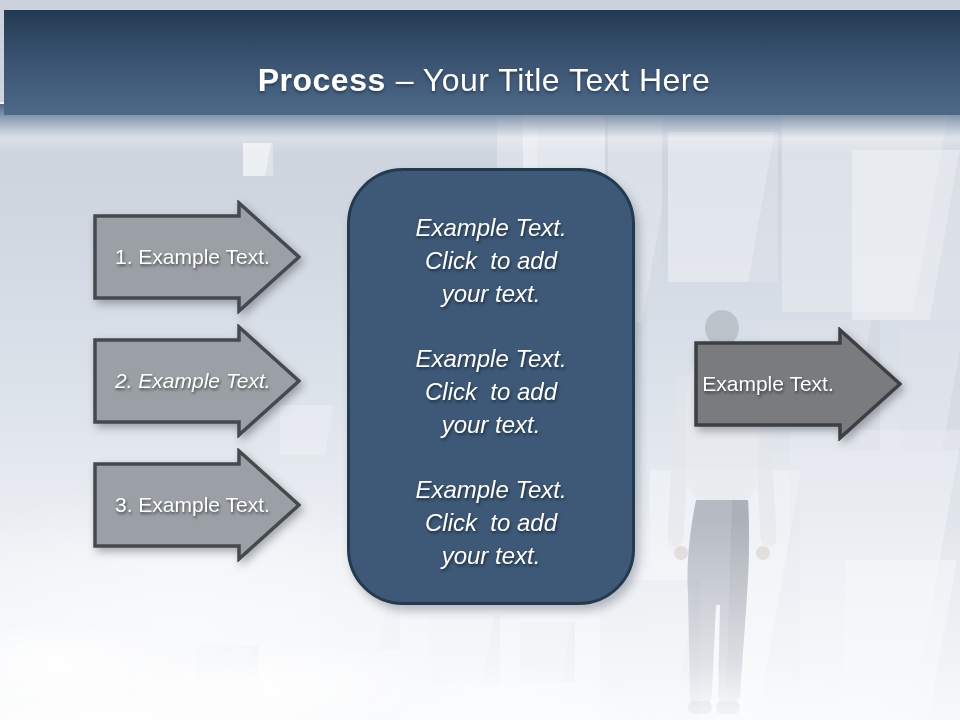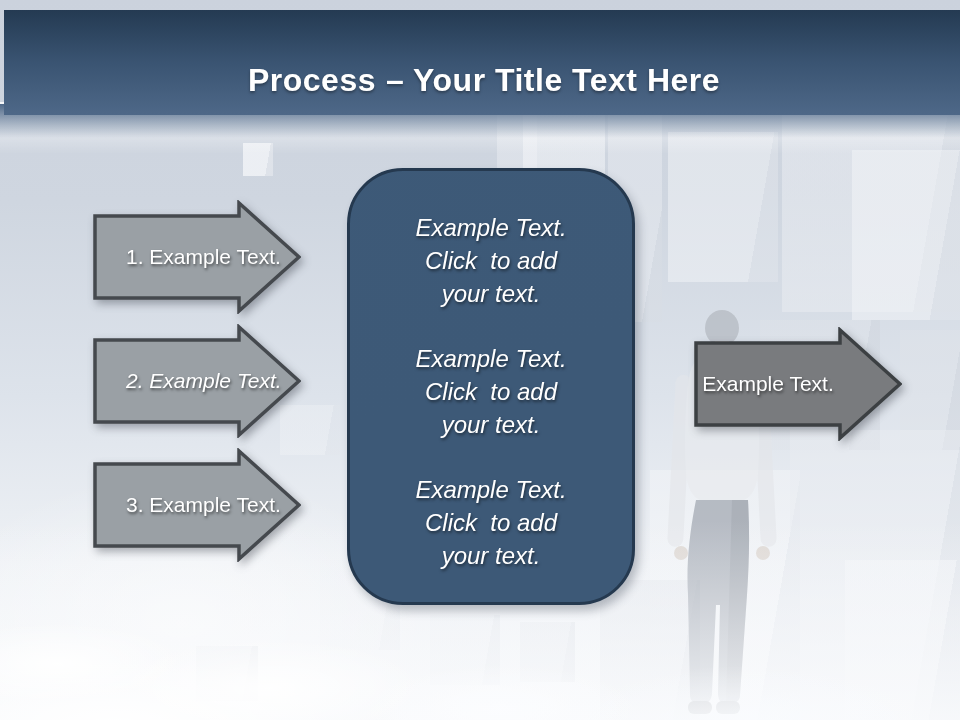--- a/index.html
+++ b/index.html
@@ -41,29 +41,29 @@
   .header-glow{
     position:absolute;left:0;top:102px;width:960px;height:52px;
     background:linear-gradient(180deg,rgba(255,255,255,.85),rgba(255,255,255,0));
   }
   .title{
     margin-top:50px;display:flex;gap:10px;align-items:baseline;
     color:#fff;font-size:32px;line-height:40px;letter-spacing:.5px;
     text-shadow:0 2px 3px rgba(0,0,0,.35);
   }
   .title .em{font-weight:700;}
-  .title .rest{font-weight:700;}
+  .title .rest{font-weight:400;}
   
   .arrow-wrap{position:absolute;width:208px;height:114px;filter:drop-shadow(3px 4px 4px rgba(40,45,55,.38));}
   .arrow-wrap svg{position:absolute;left:0;top:0;}
   .arrow-light polygon{fill:var(--arrow-light-fill);stroke:var(--arrow-light-border);stroke-width:3.5;}
   .arrow-dark  polygon{fill:var(--arrow-dark-fill); stroke:var(--arrow-dark-border); stroke-width:3.5;}
   .arrow-label{
     position:absolute;left:0;top:0;height:114px;width:150px;
-    display:flex;align-items:center;box-sizing:border-box;padding-left:33px;
+    display:flex;align-items:center;box-sizing:border-box;padding-left:22px;
     color:#fff;font-size:21px;white-space:nowrap;
     text-shadow:1px 2px 3px rgba(0,0,0,.55);
   }
   .arrow-label.centered{justify-content:center;padding-left:0;width:148px;}
   
   .panel{
     position:absolute;left:347px;top:168px;width:288px;height:437px;
     box-sizing:border-box;border:3px solid var(--panel-border);border-radius:56px;
     background:linear-gradient(160deg,#40608010 0%,rgba(255,255,255,0) 50%),var(--panel-fill);
     box-shadow:4px 6px 10px rgba(40,50,65,.3);

